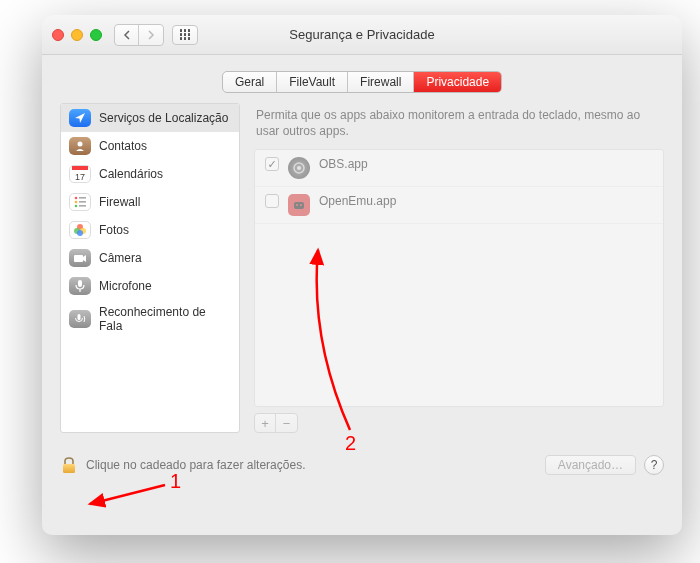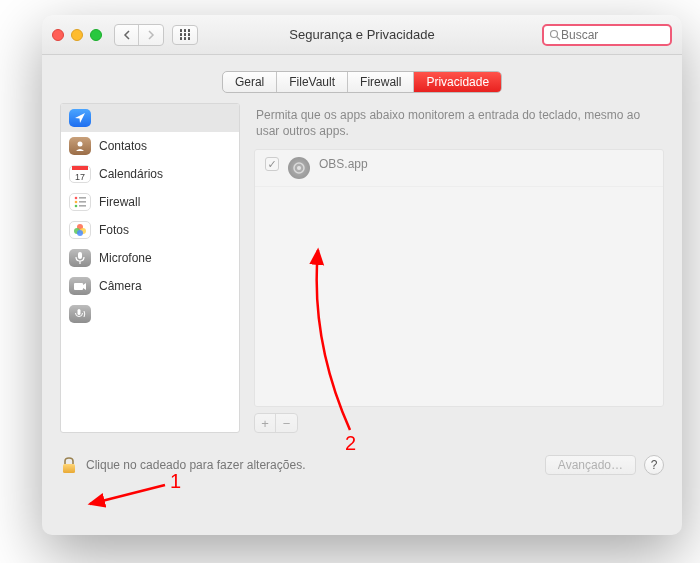--- a/index.html
+++ b/index.html
@@ -86,46 +86,40 @@
           <span></span>
           <span></span>
           <span></span>
           <span></span>
           <span></span>
           <span></span>
           <span></span>
         </div>
     </div>
     <div class="title">Segurança e Privacidade</div>
-    <div class="search">
-      <svg width="12" height="12" viewBox="0 0 12 12">
-          <circle cx="5" cy="5" r="3.5" stroke="#999" stroke-width="1.2" fill="none"></circle>
-          <line x1="8" y1="8" x2="11" y2="11" stroke="#999" stroke-width="1.2"></line>
-        </svg>
-      <input type="text" placeholder="Buscar" style="">
-    </div>
   </div>
 
   <div class="tabbar">
     <div class="tabseg">
       <div class="tab">Geral</div>
       <div class="tab">FileVault</div>
       <div class="tab">Firewall</div>
       <div class="tab active">Privacidade</div>
     </div>
   </div>
 
   <div class="content">
     <div class="sidebar">
       <div class="sb-item sel">
         <div class="sb-icon" style="background:linear-gradient(#4aa5ff,#1e6ef0)">
           <svg width="14" height="14" viewBox="0 0 14 14">
               <path d="M2 7 L12 2 L7 12 L6.5 7.5 Z" fill="#fff"></path>
             </svg>
         </div>
+        <span>Serviços de Localização</span>
       </div>
       <div class="sb-item">
         <div class="sb-icon" style="background:linear-gradient(#c8a07a,#9b6e48)">
           <svg width="12" height="12" viewBox="0 0 12 12">
               <circle cx="6" cy="4" r="2.5" fill="#fff"></circle>
               <path d="M2 11 Q6 7 10 11 Z" fill="#fff"></path>
             </svg>
         </div>
         <span>Contatos</span>
       </div>
@@ -157,61 +151,73 @@
               <circle cx="9" cy="6" r="3" fill="#ff6b4a" opacity="0.85"></circle>
               <circle cx="12" cy="10" r="3" fill="#ffd24a" opacity="0.85"></circle>
               <circle cx="6" cy="10" r="3" fill="#5bc45b" opacity="0.85"></circle>
               <circle cx="9" cy="12" r="3" fill="#4a8bff" opacity="0.85"></circle>
             </svg>
         </div>
         <span>Fotos</span>
       </div>
       <div class="sb-item">
         <div class="sb-icon" style="background:linear-gradient(#bcbcbc,#8e8e8e)">
+          <svg width="14" height="11" viewBox="0 0 14 11">
+              <rect x="1" y="2" width="9" height="7" rx="1" fill="#fff"></rect>
+              <path d="M10 4 L13 2 L13 9 L10 7 Z" fill="#fff"></path>
+            </svg>
+        </div>
+        <span>Câmera</span>
+      </div>
+      <div class="sb-item">
+        <div class="sb-icon" style="background:linear-gradient(#bcbcbc,#8e8e8e)">
           <svg width="10" height="14" viewBox="0 0 10 14">
               <rect x="3" y="1" width="4" height="7" rx="2" fill="#fff"></rect>
               <path d="M1 6 Q1 10 5 10 Q9 10 9 6" stroke="#fff" stroke-width="1.2" fill="none"></path>
               <line x1="5" y1="10" x2="5" y2="13" stroke="#fff" stroke-width="1.2"></line>
             </svg>
         </div>
         <span>Microfone</span>
-      </div>
-      <div class="sb-item">
-        <div class="sb-icon" style="background:linear-gradient(#bcbcbc,#8e8e8e)">
-          <svg width="14" height="11" viewBox="0 0 14 11">
-              <rect x="1" y="2" width="9" height="7" rx="1" fill="#fff"></rect>
-              <path d="M10 4 L13 2 L13 9 L10 7 Z" fill="#fff"></path>
-            </svg>
-        </div>
-        <span>Câmera</span>
       </div>
       <div class="sb-item">
         <div class="sb-icon" style="background:linear-gradient(#bcbcbc,#8e8e8e)">
           <svg width="14" height="14" viewBox="0 0 14 14">
               <rect x="4.5" y="2" width="3" height="6" rx="1.5" fill="#fff"></rect>
               <path d="M2.5 6 Q2.5 9.5 6 9.5 Q9.5 9.5 9.5 6" stroke="#fff" stroke-width="1" fill="none"></path>
               <path d="M11 4 Q12.5 7 11 10" stroke="#fff" stroke-width="1" fill="none"></path>
             </svg>
         </div>
+        <span>Reconhecimento de Fala</span>
       </div>
     </div>
 
     <div class="main">
       <div class="desc">Permita que os apps abaixo monitorem a entrada do teclado, mesmo ao usar outros apps.</div>
       <div class="applist">
         <div class="app-row">
           <div class="chk checked"></div>
           <div class="app-icon" style="background:radial-gradient(circle,#888,#444)">
             <svg width="14" height="14" viewBox="0 0 14 14">
                 <circle cx="7" cy="7" r="5" fill="none" stroke="#ccc" stroke-width="1.5"></circle>
                 <circle cx="7" cy="7" r="2" fill="#ddd"></circle>
               </svg>
           </div>
           <div class="app-name">OBS.app</div>
         </div>
+        <div class="app-row">
+          <div class="chk"></div>
+          <div class="app-icon" style="background:#d94848;border-radius:5px">
+            <svg width="16" height="16" viewBox="0 0 16 16">
+                <rect x="3" y="5" width="10" height="7" rx="2" fill="#333"></rect>
+                <circle cx="6" cy="8" r="1" fill="#d94848"></circle>
+                <circle cx="10" cy="8" r="1" fill="#d94848"></circle>
+              </svg>
+          </div>
+          <div class="app-name">OpenEmu.app</div>
+        </div>
       </div>
       <div class="addrem">
         <div>+</div>
         <div>−</div>
       </div>
     </div>
   </div>
 
   <div class="footer">
     <div class="lock">

